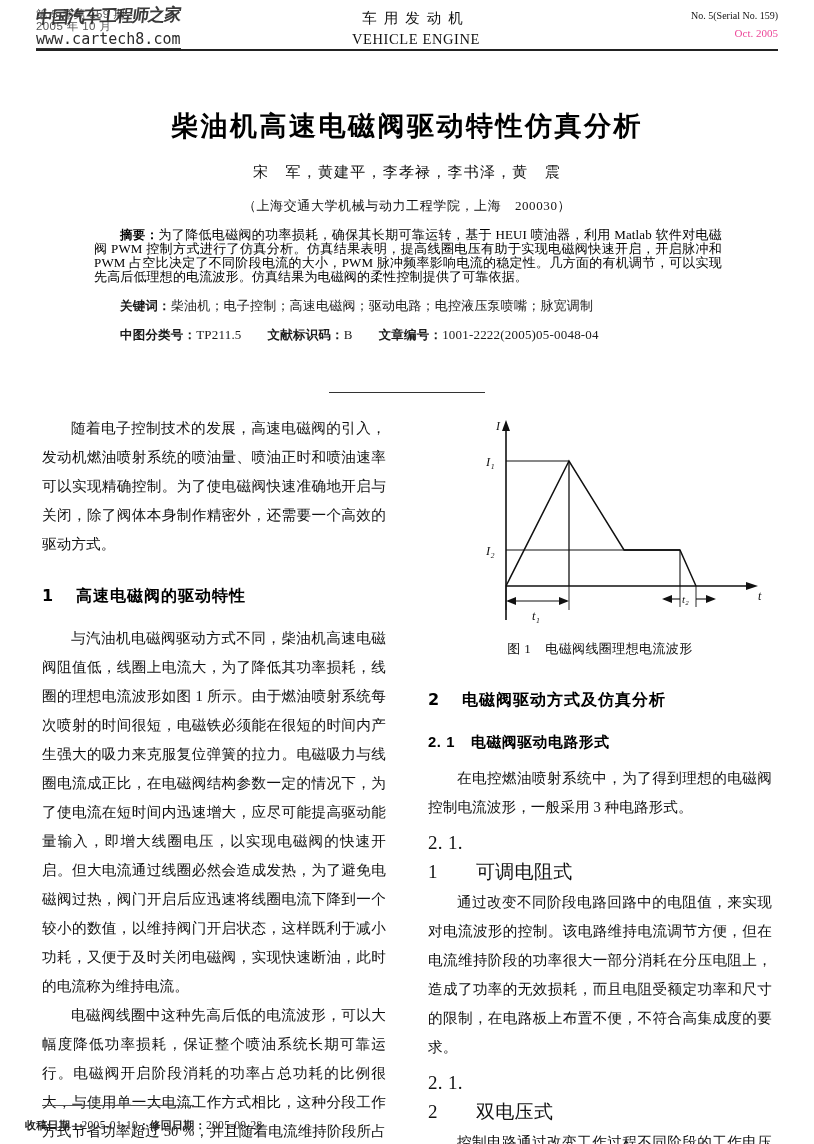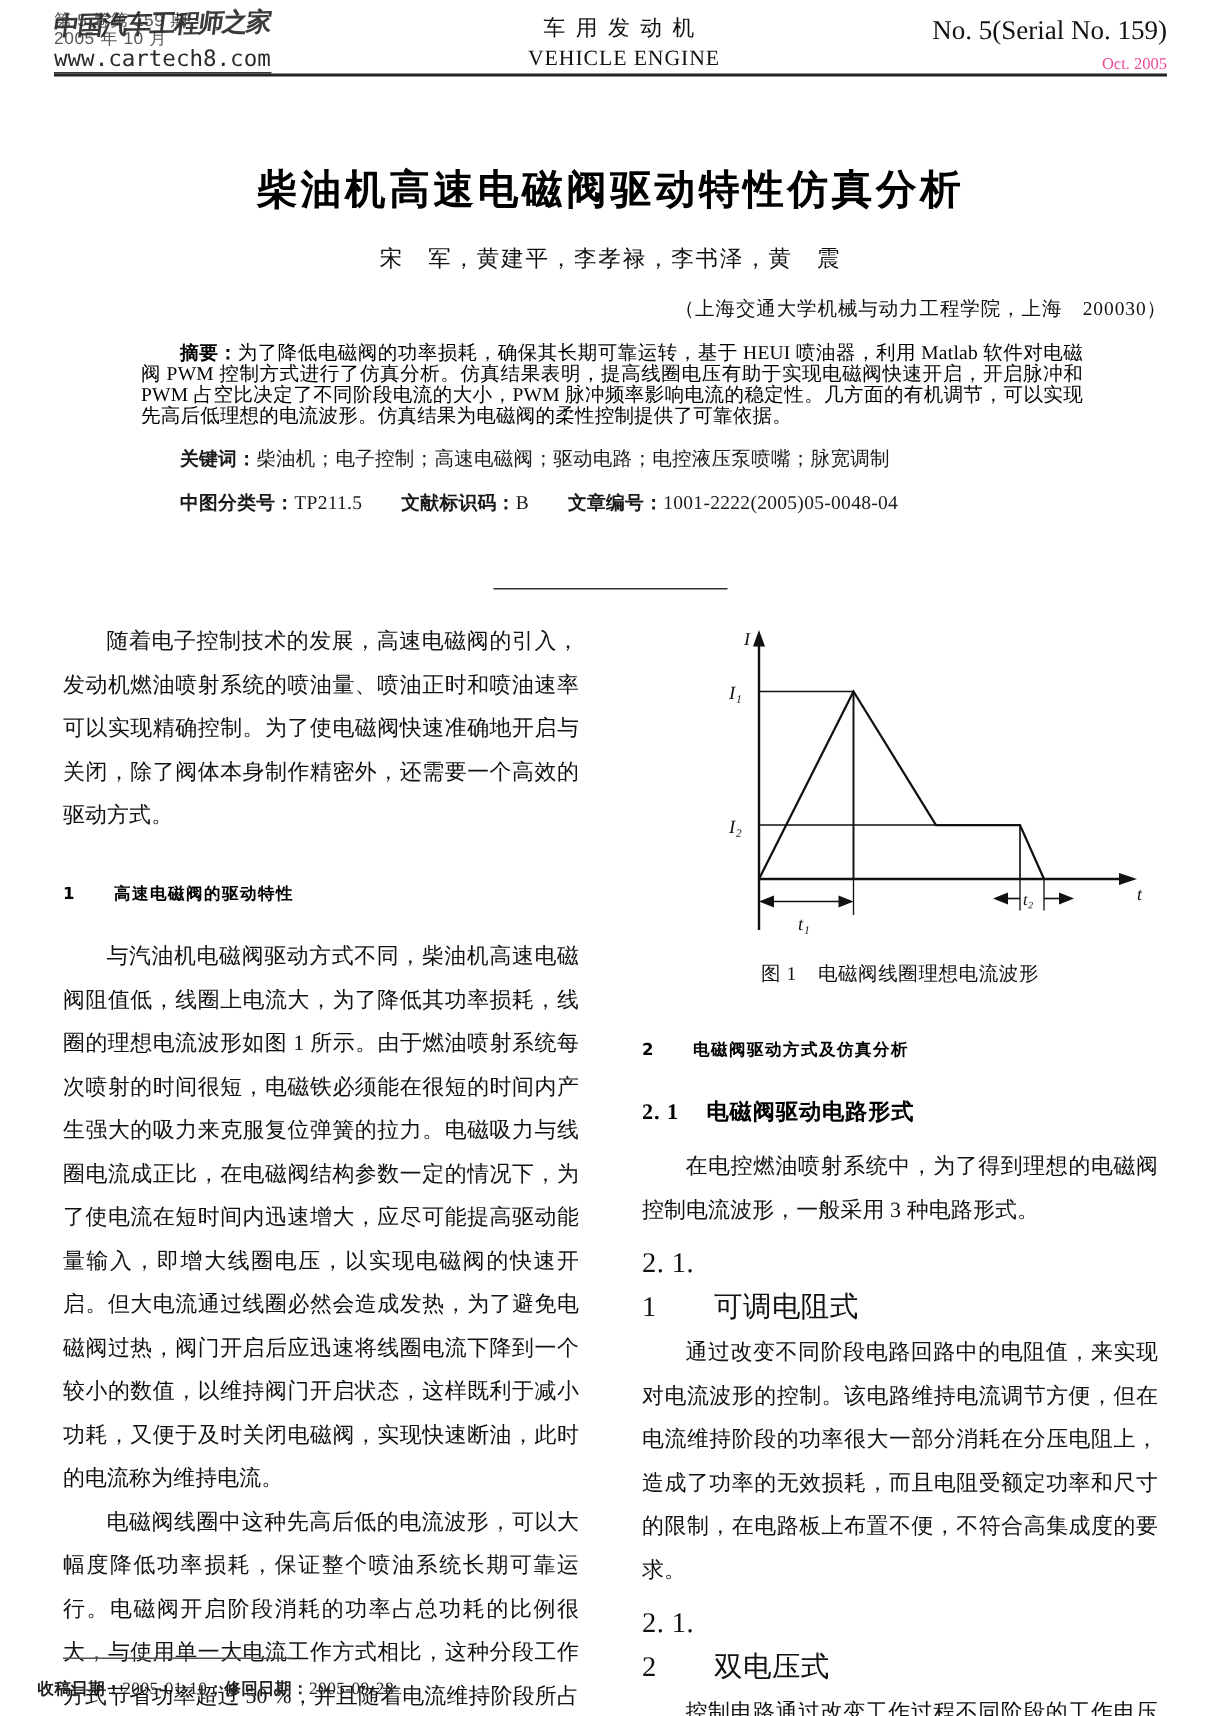--- a/index.html
+++ b/index.html
@@ -95,21 +95,21 @@
     margin-top: 3px;
     white-space: nowrap;
   }
   .hdr-right {
     position: absolute;
     right: 0;
     top: 2px;
     text-align: right;
   }
   .hdr-right .line1 {
-    font-size: 18px;
+    font-size: 10px;
     color: #111;
     white-space: nowrap;
     font-family: Liberation Serif, serif;
   }
   .hdr-right .line2 {
     font-size: 11px;
     color: #ec4899;
     margin-top: 6px;
     white-space: nowrap;
   }
@@ -144,21 +144,21 @@
     font-family: "Liberation Serif", serif;
     font-size: 15px;
     letter-spacing: 1.2px;
     color: #111;
   }
   .affil {
     position: absolute;
     left: 36px;
     top: 197px;
     width: 742px;
-    text-align: right;
+    text-align: center;
     font-size: 13px;
     letter-spacing: 0.6px;
     color: #111;
   }
 
   
   .absblock {
     position: absolute;
     left: 94px;
     top: 228px;
@@ -218,28 +218,28 @@
   .bodyp {
     text-align: justify;
     text-justify: inter-character;
     text-indent: 29px;
     letter-spacing: 0.1px;
     margin: 0;
   }
   .h1 {
     font-family: "DejaVu Sans", sans-serif;
     font-weight: bold;
-    font-size: 11px;
+    font-size: 16px;
     letter-spacing: 1px;
     margin: 22px 0 14px 0;
     color: #000;
   }
   .h1 .num { display: inline-block; width: 34px; }
   .h2 {
-    font-family: Liberation Serif, serif;
+    font-family: Liberation Sans, sans-serif;
     font-weight: bold;
     font-size: 14.8px;
     letter-spacing: 0.6px;
     margin: 11px 0 7px 0;
     color: #000;
   }
   .h2 .num { display: inline-block; width: 43px; }
   .h3 {
     font-size: 19px;
     letter-spacing: 0.3px;

